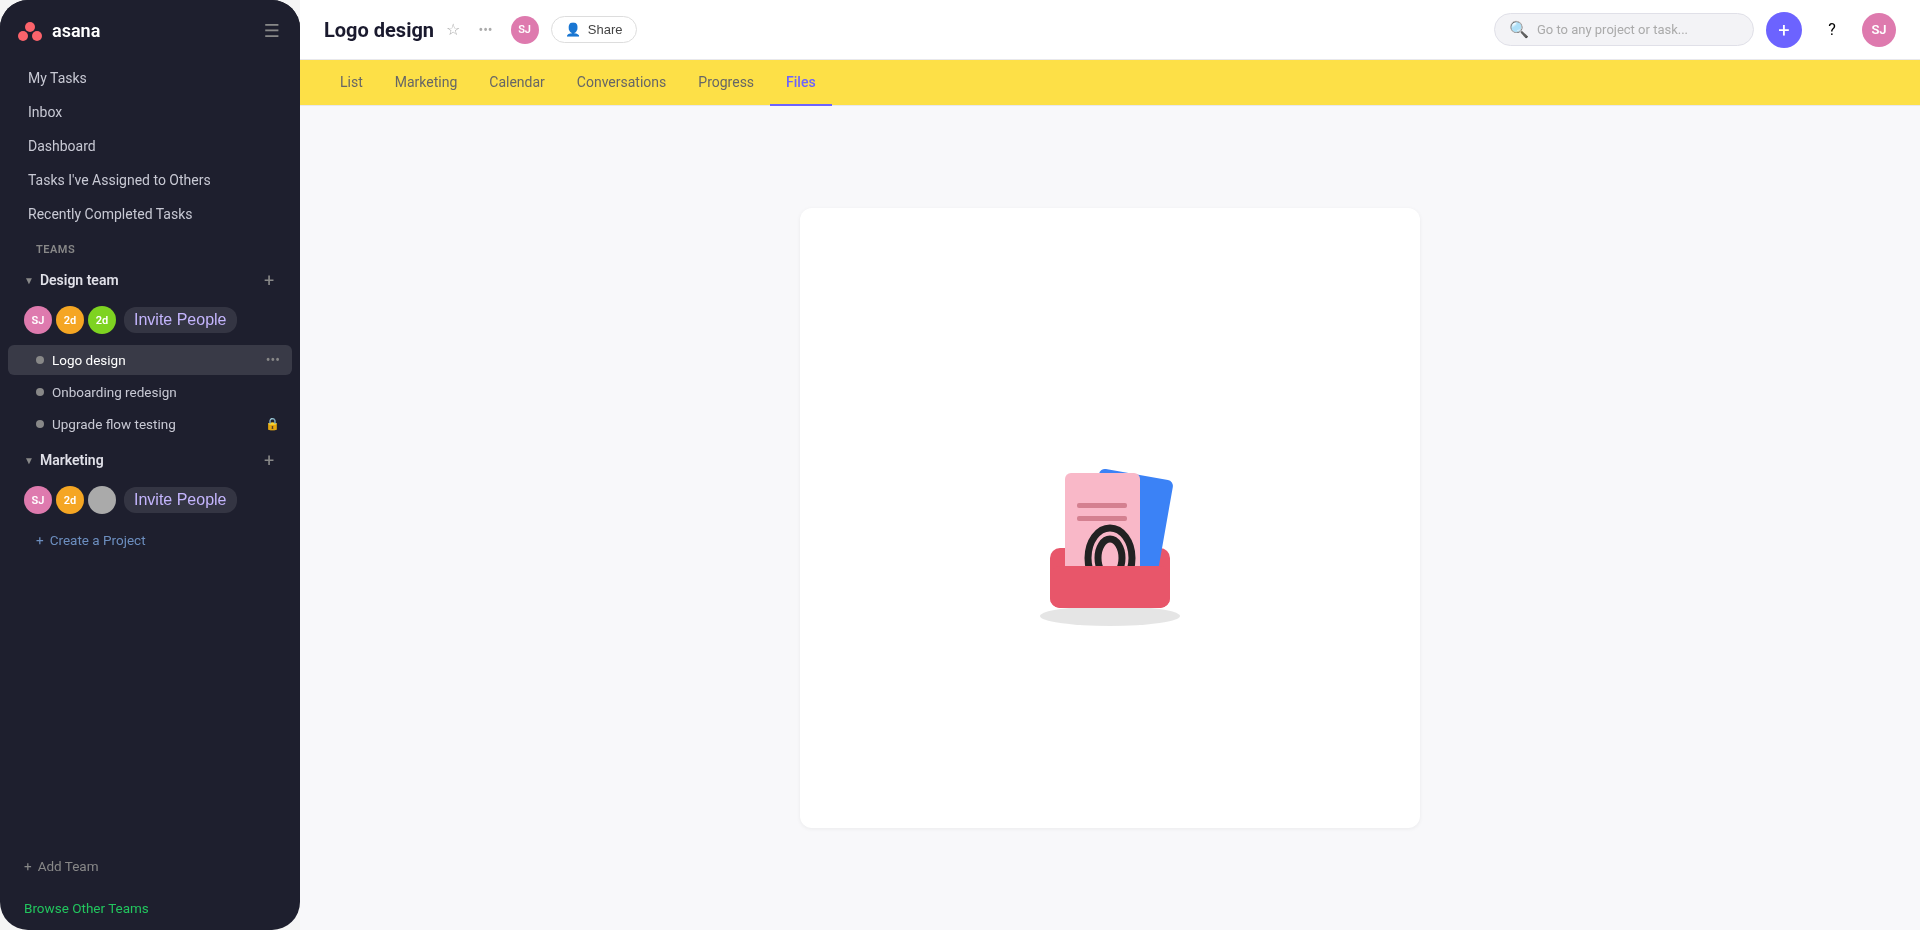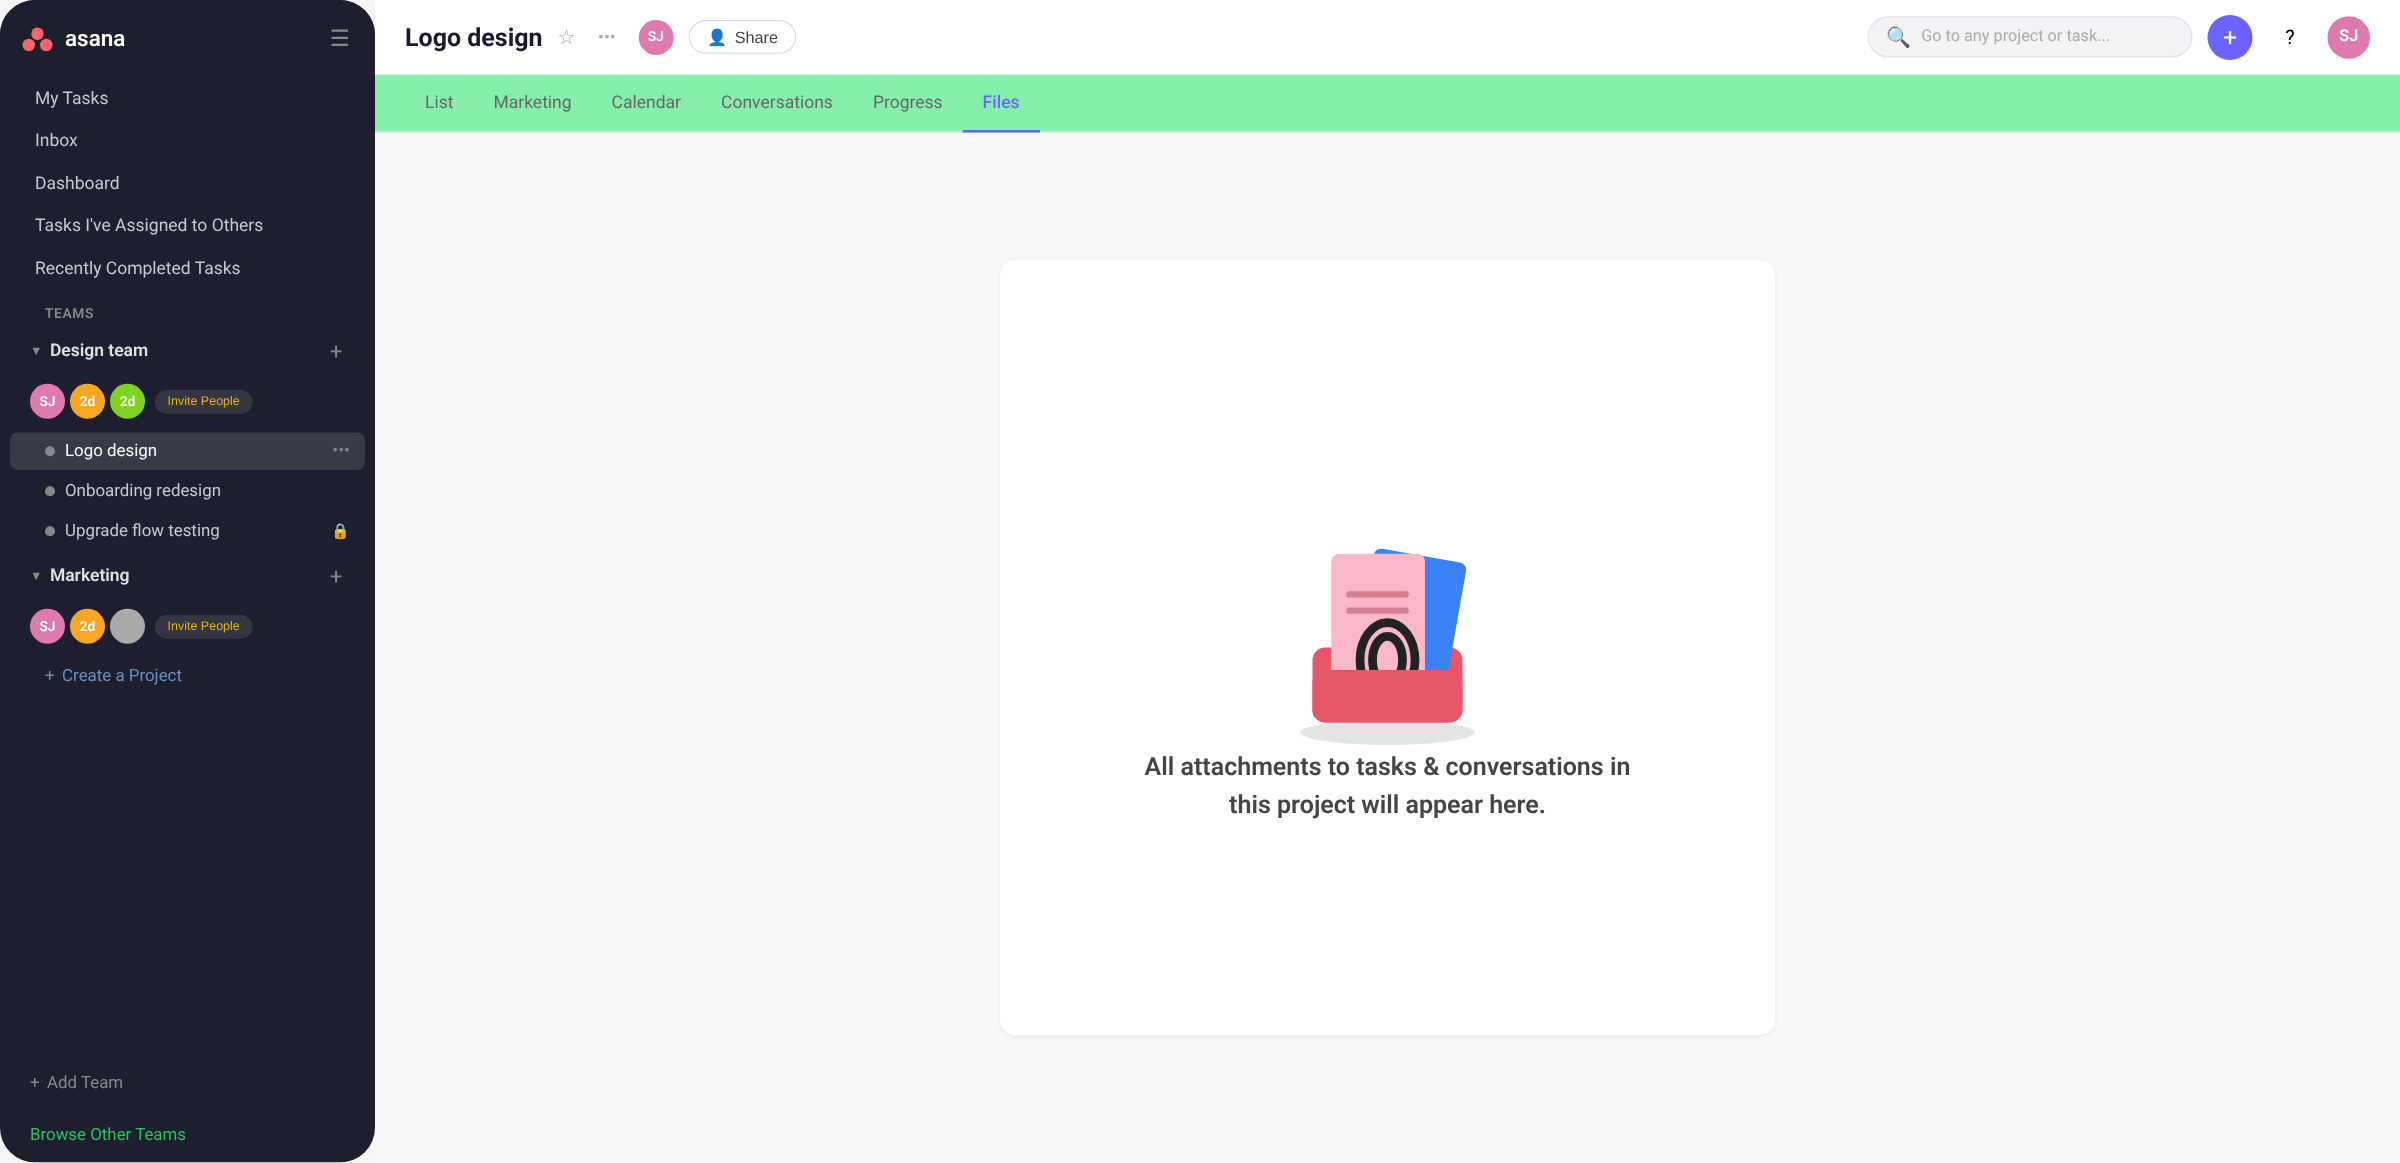--- a/index.html
+++ b/index.html
@@ -112,24 +112,24 @@
       display: flex;
       align-items: center;
       justify-content: center;
       font-size: 11px;
       font-weight: 600;
       color: #fff;
     }
     .invite-people-btn {
       background: rgba(255,255,255,0.1);
       border: none;
-      color: #eab308;
+      color: #c4b5fd;
       padding: 4px 10px;
       border-radius: 12px;
-      font-size: 10px;
+      font-size: 16px;
       cursor: pointer;
       margin-left: 4px;
     }
 
     .project-item {
       display: flex;
       align-items: center;
       padding: 7px 12px 7px 28px;
       cursor: pointer;
       font-size: 13.5px;
@@ -305,21 +305,21 @@
       font-size: 13px;
       font-weight: 600;
       cursor: pointer;
     }
 
     
     .nav-tabs {
       display: flex;
       align-items: center;
       padding: 0 24px;
-      background: #86efac;
+      background: #fde047;
       border-bottom: 1px solid #e8e8ec;
     }
     .tab {
       padding: 14px 16px;
       font-size: 14px;
       color: #666;
       cursor: pointer;
       border-bottom: 2px solid transparent;
       margin-bottom: -1px;
     }
@@ -519,17 +519,16 @@
 
         <rect x="57" y="95" width="50" height="5" rx="2" fill="#d48090"></rect>
         <rect x="57" y="108" width="50" height="5" rx="2" fill="#d48090"></rect>
 
         <ellipse cx="90" cy="150" rx="22" ry="30" fill="none" stroke="#222" stroke-width="7" stroke-linecap="round"></ellipse>
         <ellipse cx="90" cy="150" rx="12" ry="19" fill="none" stroke="#222" stroke-width="7" stroke-linecap="round"></ellipse>
 
         <rect x="30" y="158" width="120" height="42" rx="10" fill="#e8566a"></rect>
       </svg>
 
-      <div class="files-empty-text">All attachments to tasks &amp; conversations in this project will appear here.</div>
     </div>
   </div>
 
 </main>
 
 </body></html>

